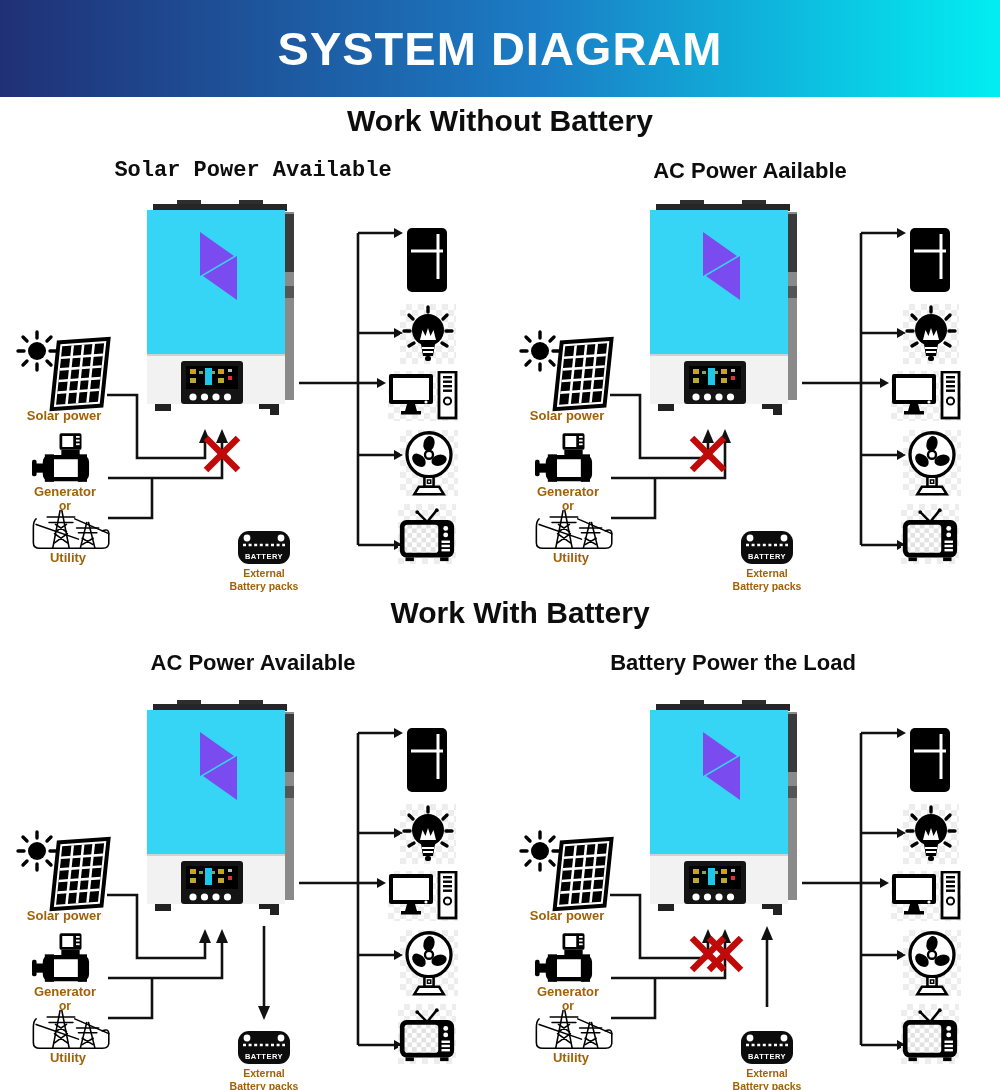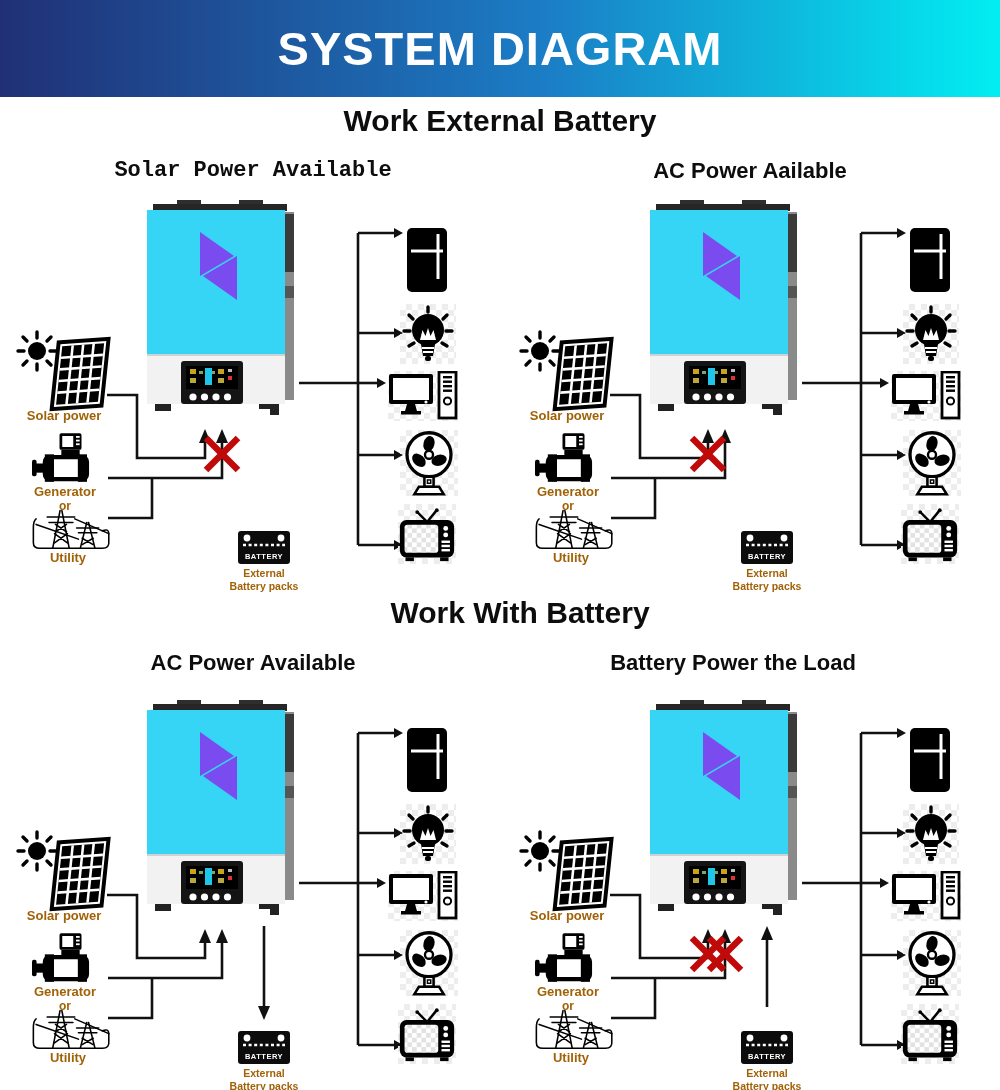--- a/index.html
+++ b/index.html
@@ -23,37 +23,37 @@
   .quadrant{position:absolute;width:500px;height:400px;}
   .q-label{position:absolute;text-align:center;font-weight:700;font-size:13px;color:#a16207;}
   .q-label.small{font-size:10.5px;}
   .connectors{position:absolute;left:0;top:0;}
 
   .wire{stroke:#111;stroke-width:2.6;fill:none;}
   .ahead{fill:#111;stroke:none;}
   .xmark{stroke:#c00a0a;stroke-width:6.5;stroke-linecap:butt;}
 
   
-  .battery-box{position:absolute;width:52px;height:33px;background:#0c0c0c;border-radius:3px;}
+  .battery-box{position:absolute;width:52px;height:33px;background:#0c0c0c;border-radius:11px;}
   .battery-word{position:absolute;left:0;right:0;bottom:3px;text-align:center;
     color:#fff;font-size:7.5px;font-weight:700;letter-spacing:.5px;}
 
   .checker{background-image:
     linear-gradient(45deg,#ededed 25%,transparent 25%,transparent 75%,#ededed 75%),
     linear-gradient(45deg,#ededed 25%,transparent 25%,transparent 75%,#ededed 75%);
     background-size:12px 12px;background-position:0 0,6px 6px;}
 </style>
 </head>
 <body>
 
 <div class="header-band">
   <div class="header-title">SYSTEM DIAGRAM</div>
 </div>
 
-<div class="section-title" style="top:104px;">Work External Battery</div>
+<div class="section-title" style="top:104px;">Work Without Battery</div>
 <div class="subtitle" style="left:3px;top:158px;font-family:Liberation Mono, monospace;">Solar Power Available</div>
 <div class="subtitle" style="left:500px;top:158px;">AC Power Aailable</div>
 
 <div class="quadrant" style="left:0;top:190px;">
   <div class="quadrant-inner" style="position:absolute;left:0;top:0;width:500px;height:400px;">
 
     <svg class="connectors" width="500" height="400" viewBox="0 0 500 400">
 
       <g>
         <path class="wire" d="M107,205 H137 V268 H205 V251"></path>

